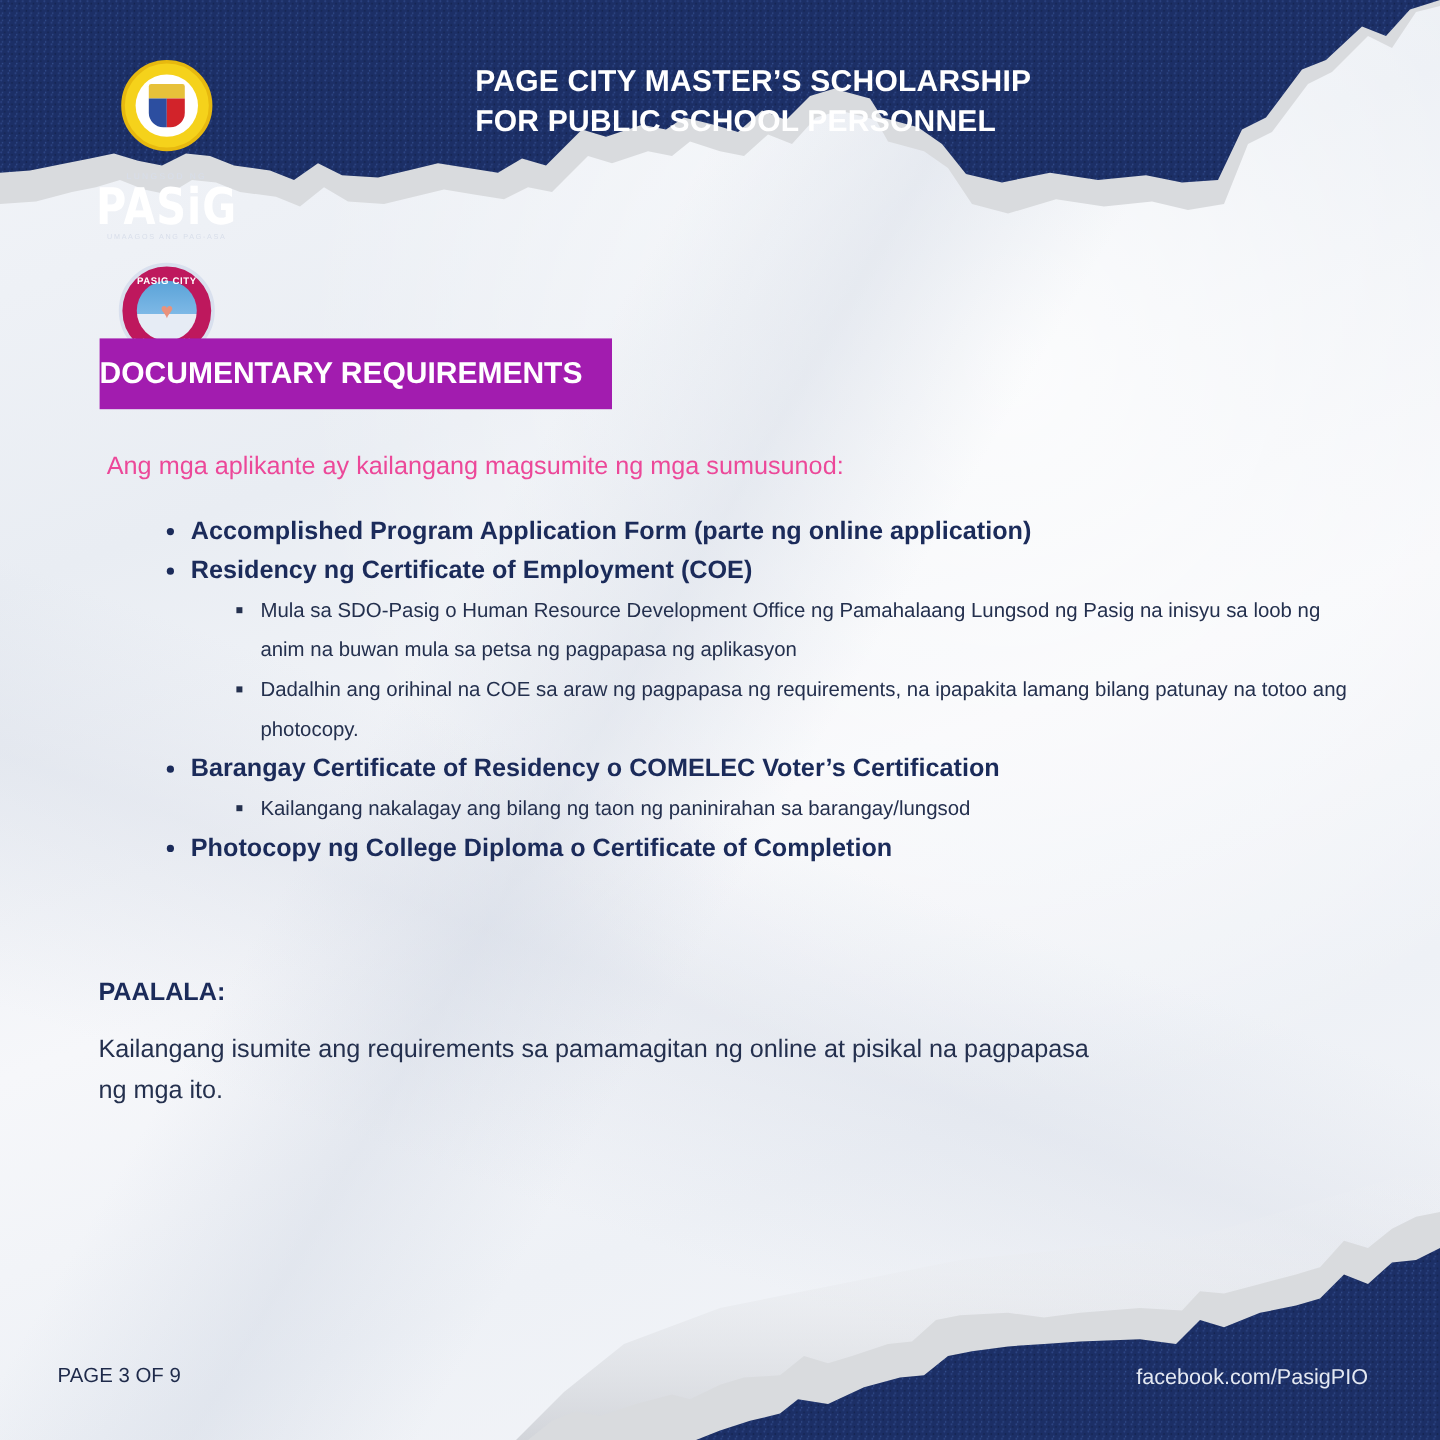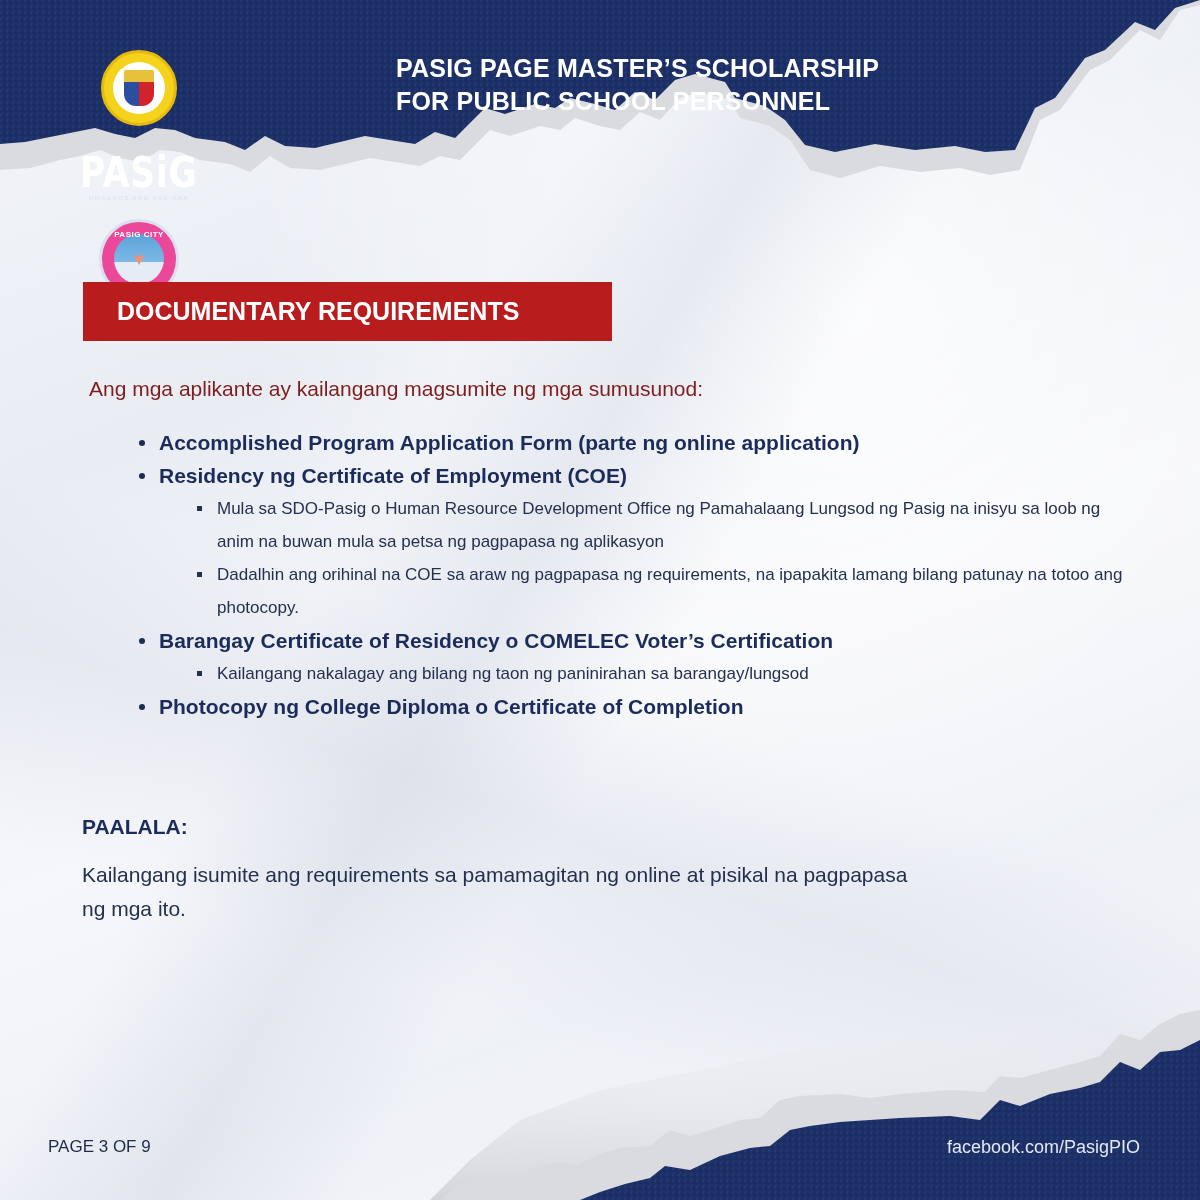--- a/index.html
+++ b/index.html
@@ -42,46 +42,46 @@
     .shield-left { flex: 1; background: #2c4ea0; border-bottom-left-radius: 12px; }
     .shield-right { flex: 1; background: #d2232a; border-bottom-right-radius: 12px; }
 
     .pasig-wordmark { display: flex; flex-direction: column; align-items: center; color: #ffffff; width: 110px; }
     .pasig-small { font-size: 7px; letter-spacing: 2px; color: #d8deea; }
     .pasig-big { font-family: "DejaVu Sans", sans-serif; font-weight: 700; font-size: 42px; letter-spacing: 1px; line-height: 44px; transform: scaleX(0.82); }
     .pasig-tag { font-size: 6px; letter-spacing: 1.4px; color: #d8deea; }
 
     .scholar-badge {
       width: 80px; height: 80px; border-radius: 50%;
-      background: #ec4899; border: 3px solid #d9e0ee;
+      background: #be185d; border: 3px solid #d9e0ee;
       display: flex; align-items: center; justify-content: center; position: relative;
     }
     .scholar-inner {
       width: 50px; height: 50px; border-radius: 50%;
       background: linear-gradient(180deg, #5aa3d8 0%, #7db8e6 55%, #e6ecf5 56%, #e6ecf5 100%);
       display: flex; align-items: center; justify-content: center;
     }
     .heart { color: #e9927c; font-size: 18px; line-height: 18px; }
     .badge-arc-top { position: absolute; top: 8px; width: 100%; text-align: center; font-size: 8px; font-weight: 700; color: #ffffff; letter-spacing: 0.5px; }
     .badge-arc-bottom { position: absolute; bottom: 8px; width: 100%; text-align: center; font-size: 5px; font-weight: 700; color: #ffffff; }
 
     .header-title {
       position: absolute; left: 396px; top: 52px;
       color: #ffffff; font-weight: 700; font-size: 25px; line-height: 33px; letter-spacing: 0.2px;
     }
 
     .section-badge {
-      position: absolute; left: 83px; top: 282px; width: 529px; height: 59px;
-      background: #b91c1c;
+      position: absolute; left: 83px; top: 282px; width: 427px; height: 59px;
+      background: #a21caf;
       color: #ffffff; font-weight: 700; font-size: 25px;
-      display: flex; align-items: center; padding-left: 34px;
+      display: flex; align-items: center; 
     }
 
     .content { position: absolute; left: 89px; top: 372px; width: 1040px; }
-    .intro { font-size: 21px; line-height: 34px; color: #7f1d1d; }
+    .intro { font-size: 21px; line-height: 34px; color: #ec4899; }
     .req-list { list-style: none; margin-top: 20px; padding-left: 50px; }
     .req-item { position: relative; padding-left: 20px; }
     .req-item-title { font-weight: 700; font-size: 21px; line-height: 33px; color: #1b2b5a; display: block; }
     .req-bullet { position: absolute; left: 0; top: 14px; width: 6px; height: 6px; border-radius: 50%; background: #1b2b5a; }
     .sub-list { list-style: none; padding-left: 38px; }
     .sub-item { position: relative; padding-left: 20px; font-size: 17px; line-height: 33px; color: #24304e; }
     .sub-bullet { position: absolute; left: 0; top: 14px; width: 5px; height: 5px; background: #24304e; }
 
     .reminder { position: absolute; left: 82px; top: 812px; width: 860px; }
     .reminder-label { font-weight: 700; font-size: 21px; color: #1b2b5a; line-height: 30px; }
@@ -130,21 +130,21 @@
   <div class="scholar-badge">
     <span class="badge-arc-top">PASIG CITY</span>
     <div class="scholar-inner">
       <span class="heart">♥</span>
     </div>
     <span class="badge-arc-bottom">SCHOLARSHIP PROGRAM</span>
   </div>
 </div>
 
 <div class="header-title">
-  <div>PASIG PAGE MASTER’S SCHOLARSHIP</div>
+  <div>PAGE CITY MASTER’S SCHOLARSHIP</div>
   <div>FOR PUBLIC SCHOOL PERSONNEL</div>
 </div>
 
 <div class="section-badge">DOCUMENTARY REQUIREMENTS</div>
 
 <div class="content">
   <p class="intro">Ang mga aplikante ay kailangang magsumite ng mga sumusunod:</p>
   <ul class="req-list">
     <li class="req-item">
       <span class="req-bullet"></span>

